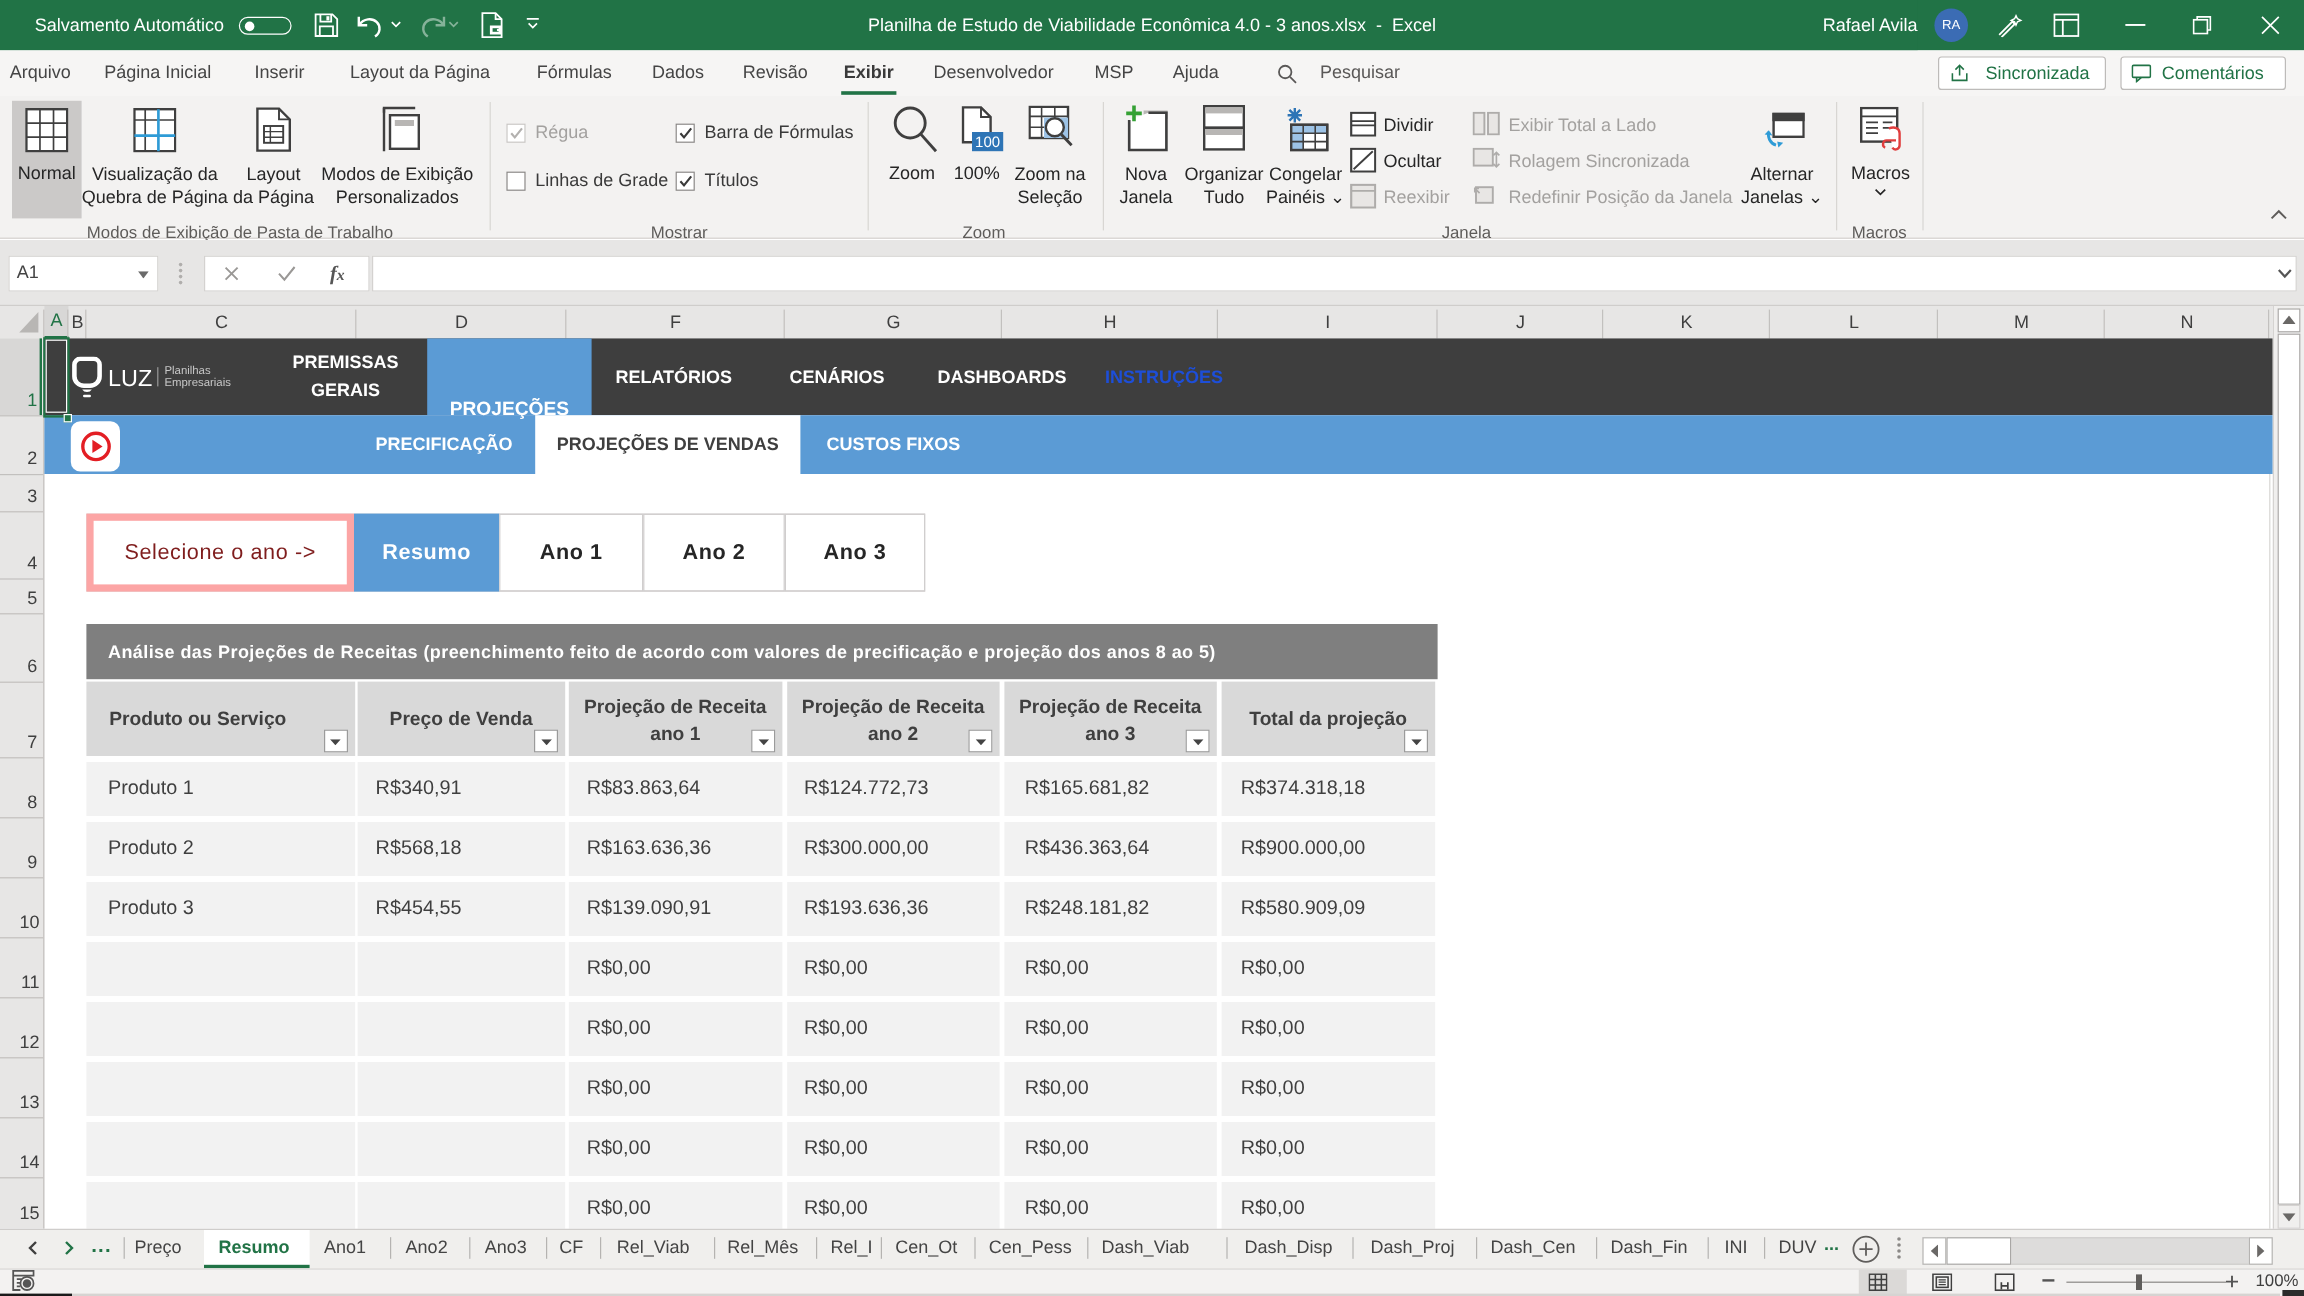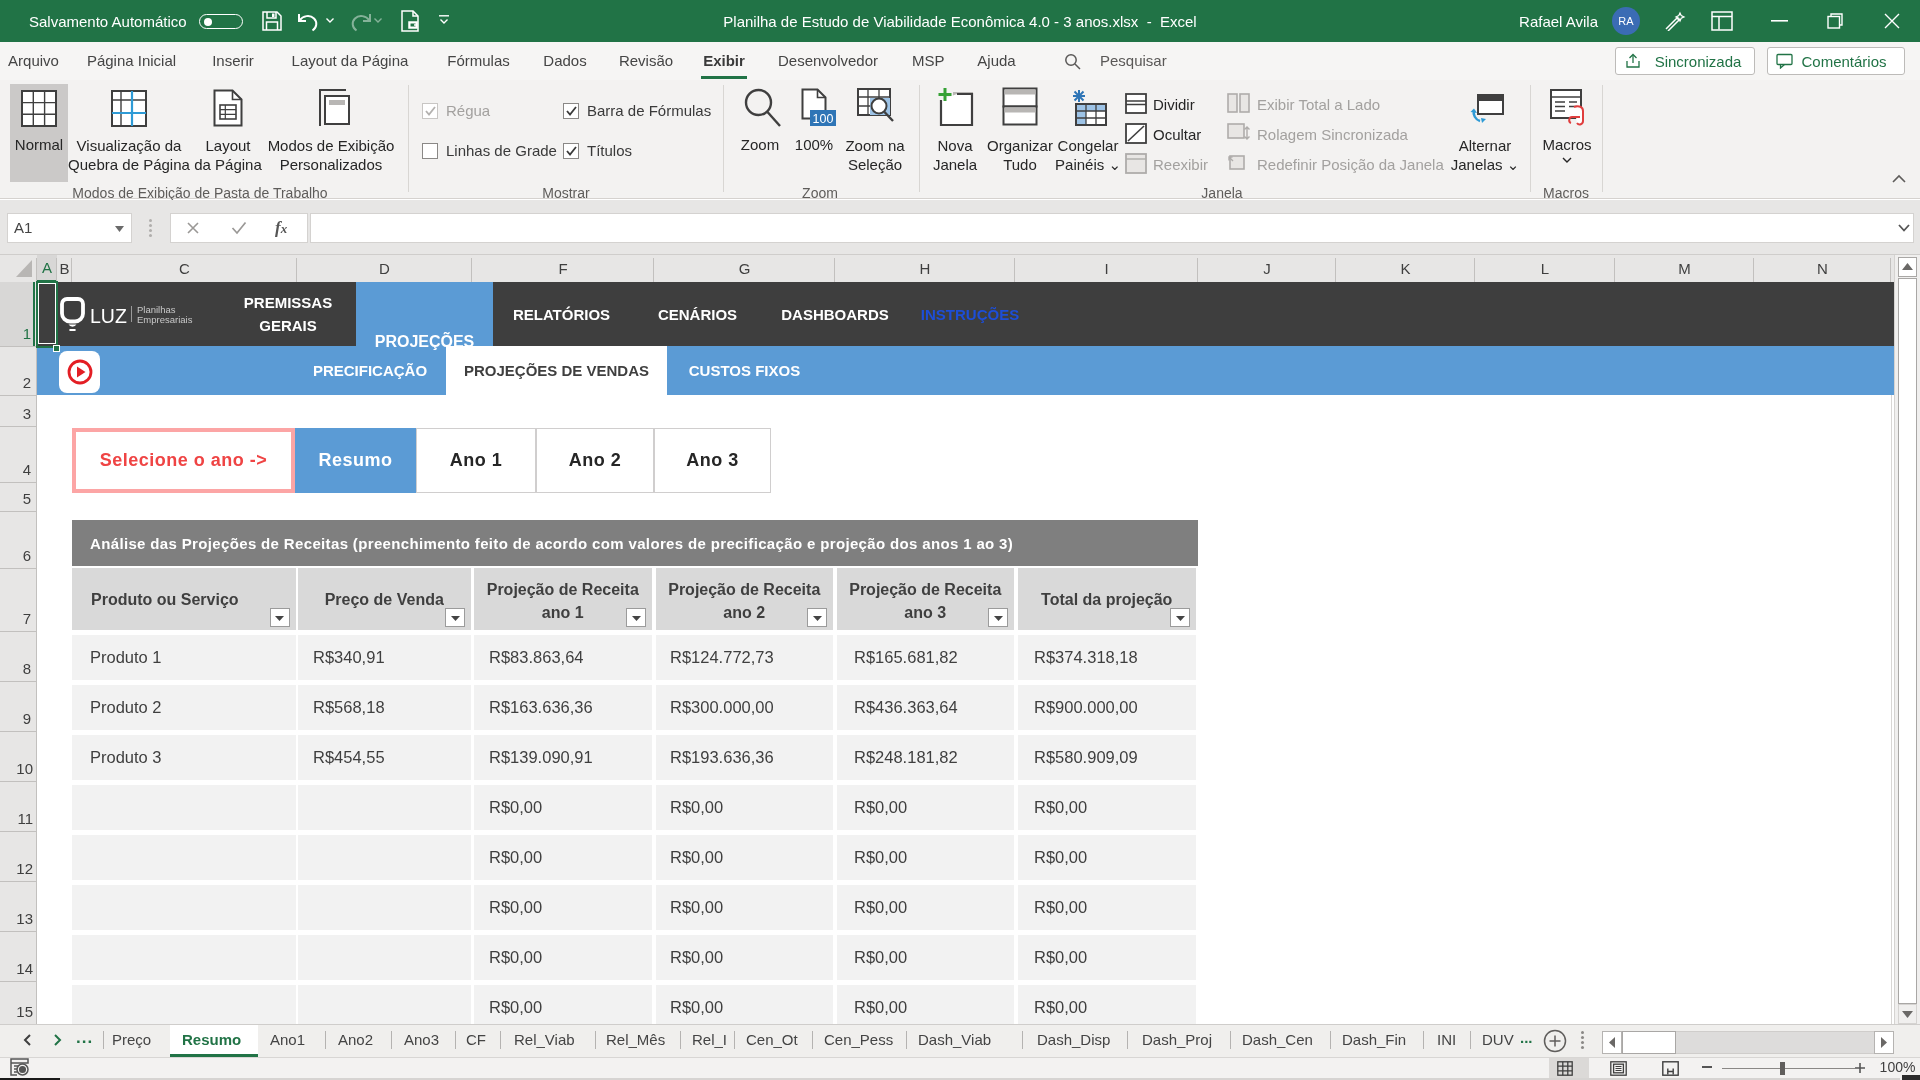--- a/index.html
+++ b/index.html
@@ -397,28 +397,28 @@
 
 <div class="abs" style="left:290px;top:346px;width:160px;height:49px;display:flex;align-items:center;justify-content:center;color:#fff;font-size:15px;font-weight:bold;">PRECIFICAÇÃO</div>
 <div class="abs" style="left:446px;top:346px;width:221px;height:49px;display:flex;align-items:center;justify-content:center;color:#3f3f3f;font-size:15px;font-weight:bold;">PROJEÇÕES DE VENDAS</div>
 <div class="abs" style="left:667px;top:346px;width:155px;height:49px;display:flex;align-items:center;justify-content:center;color:#fff;font-size:15px;font-weight:bold;">CUSTOS FIXOS</div>
 
 <div class="abs" style="left:36px;top:281px;width:22px;height:67px;border:2px solid #217346;"></div>
 <div class="abs" style="left:38px;top:283px;width:18px;height:61px;border:1px solid #fff;background:#3e3e3e;"></div>
 <div class="abs" style="left:52.5px;top:344.5px;width:7px;height:7px;background:#217346;border:1px solid #fff;"></div>
 
 <div class="abs" style="left:72px;top:428px;width:699px;height:65px;background:#fff;border:1px solid #d0cece;"></div>
-<div class="abs" style="left:72px;top:428px;width:223px;height:65px;border:4px solid #fca5a5;display:flex;align-items:center;justify-content:center;font-size:18px;font-weight:bold;color:#ef4444;letter-spacing:0.5px;">Selecione o ano -&gt;</div>
+<div class="abs" style="left:72px;top:428px;width:223px;height:65px;border:6px solid #fca5a5;display:flex;align-items:center;justify-content:center;font-size:18px;font-weight:normal;color:#7f1d1d;letter-spacing:0.5px;">Selecione o ano -&gt;</div>
 <div class="abs" style="left:295px;top:428px;width:121px;height:65px;background:#5b9bd5;display:flex;align-items:center;justify-content:center;font-size:18px;font-weight:bold;color:#fff;letter-spacing:0.5px;">Resumo</div>
 <div class="abs" style="left:416px;top:428px;width:120px;height:65px;border:1px solid #d0cece;display:flex;align-items:center;justify-content:center;font-size:18px;font-weight:bold;color:#262626;letter-spacing:0.5px;">Ano 1</div>
 <div class="abs" style="left:536px;top:428px;width:118px;height:65px;border:1px solid #d0cece;display:flex;align-items:center;justify-content:center;font-size:18px;font-weight:bold;color:#262626;letter-spacing:0.5px;">Ano 2</div>
 <div class="abs" style="left:654px;top:428px;width:117px;height:65px;border:1px solid #d0cece;display:flex;align-items:center;justify-content:center;font-size:18px;font-weight:bold;color:#262626;letter-spacing:0.5px;">Ano 3</div>
 
 <div class="abs" style="left:72px;top:520px;width:1126px;height:46px;background:#7f7f7f;"></div>
-<div class="abs" style="left:90px;top:520px;height:46px;display:flex;align-items:center;color:#fff;font-size:15px;font-weight:bold;letter-spacing:0.35px;">Análise das Projeções de Receitas (preenchimento feito de acordo com valores de precificação e projeção dos anos 1 ao 3)</div>
+<div class="abs" style="left:90px;top:520px;height:46px;display:flex;align-items:center;color:#fff;font-size:15px;font-weight:bold;letter-spacing:0.35px;">Análise das Projeções de Receitas (preenchimento feito de acordo com valores de precificação e projeção dos anos 8 ao 5)</div>
 
 <div class="abs" style="left:72px;top:568px;width:223.5px;height:61.5px;background:#d9d9d9;"></div>
 <div class="abs" style="left:297.5px;top:568px;width:173.5px;height:61.5px;background:#d9d9d9;"></div>
 <div class="abs" style="left:473.5px;top:568px;width:178.5px;height:61.5px;background:#d9d9d9;"></div>
 <div class="abs" style="left:655.5px;top:568px;width:177.5px;height:61.5px;background:#d9d9d9;"></div>
 <div class="abs" style="left:836.5px;top:568px;width:177.5px;height:61.5px;background:#d9d9d9;"></div>
 <div class="abs" style="left:1017.5px;top:568px;width:178.5px;height:61.5px;background:#d9d9d9;"></div>
 <div class="abs" style="left:91px;top:591px;font-size:16px;font-weight:bold;color:#3f3f3f;">Produto ou Serviço</div>
 <div class="abs" style="left:297.5px;top:591px;width:173.5px;text-align:center;font-size:16px;font-weight:bold;color:#3f3f3f;">Preço de Venda</div>
 <div class="abs" style="left:473.5px;top:578px;width:178.5px;text-align:center;font-size:16px;font-weight:bold;color:#3f3f3f;line-height:23px;">Projeção de Receita<br>ano 1</div>

